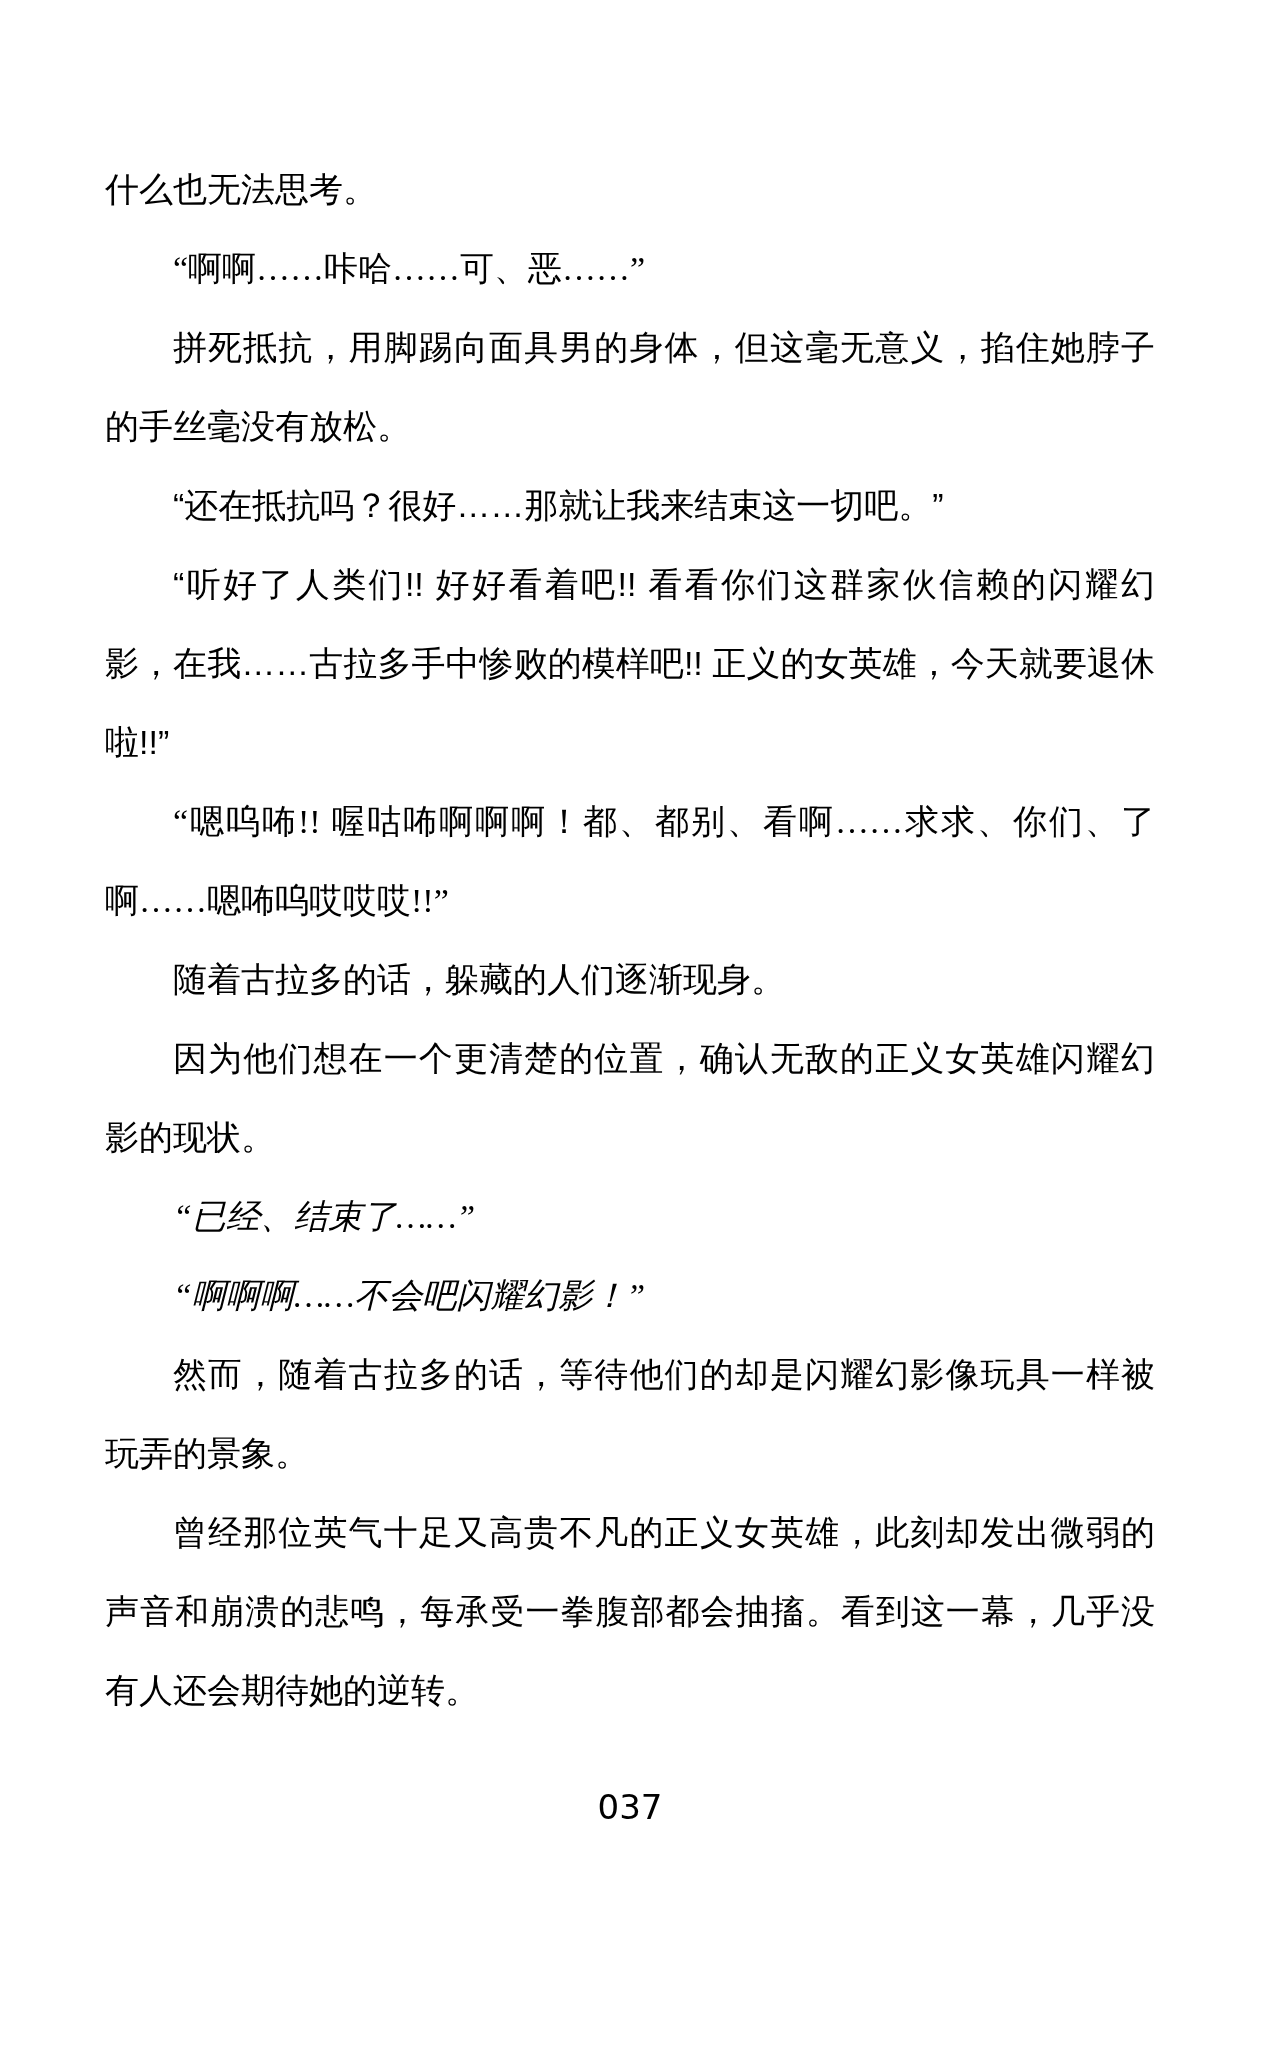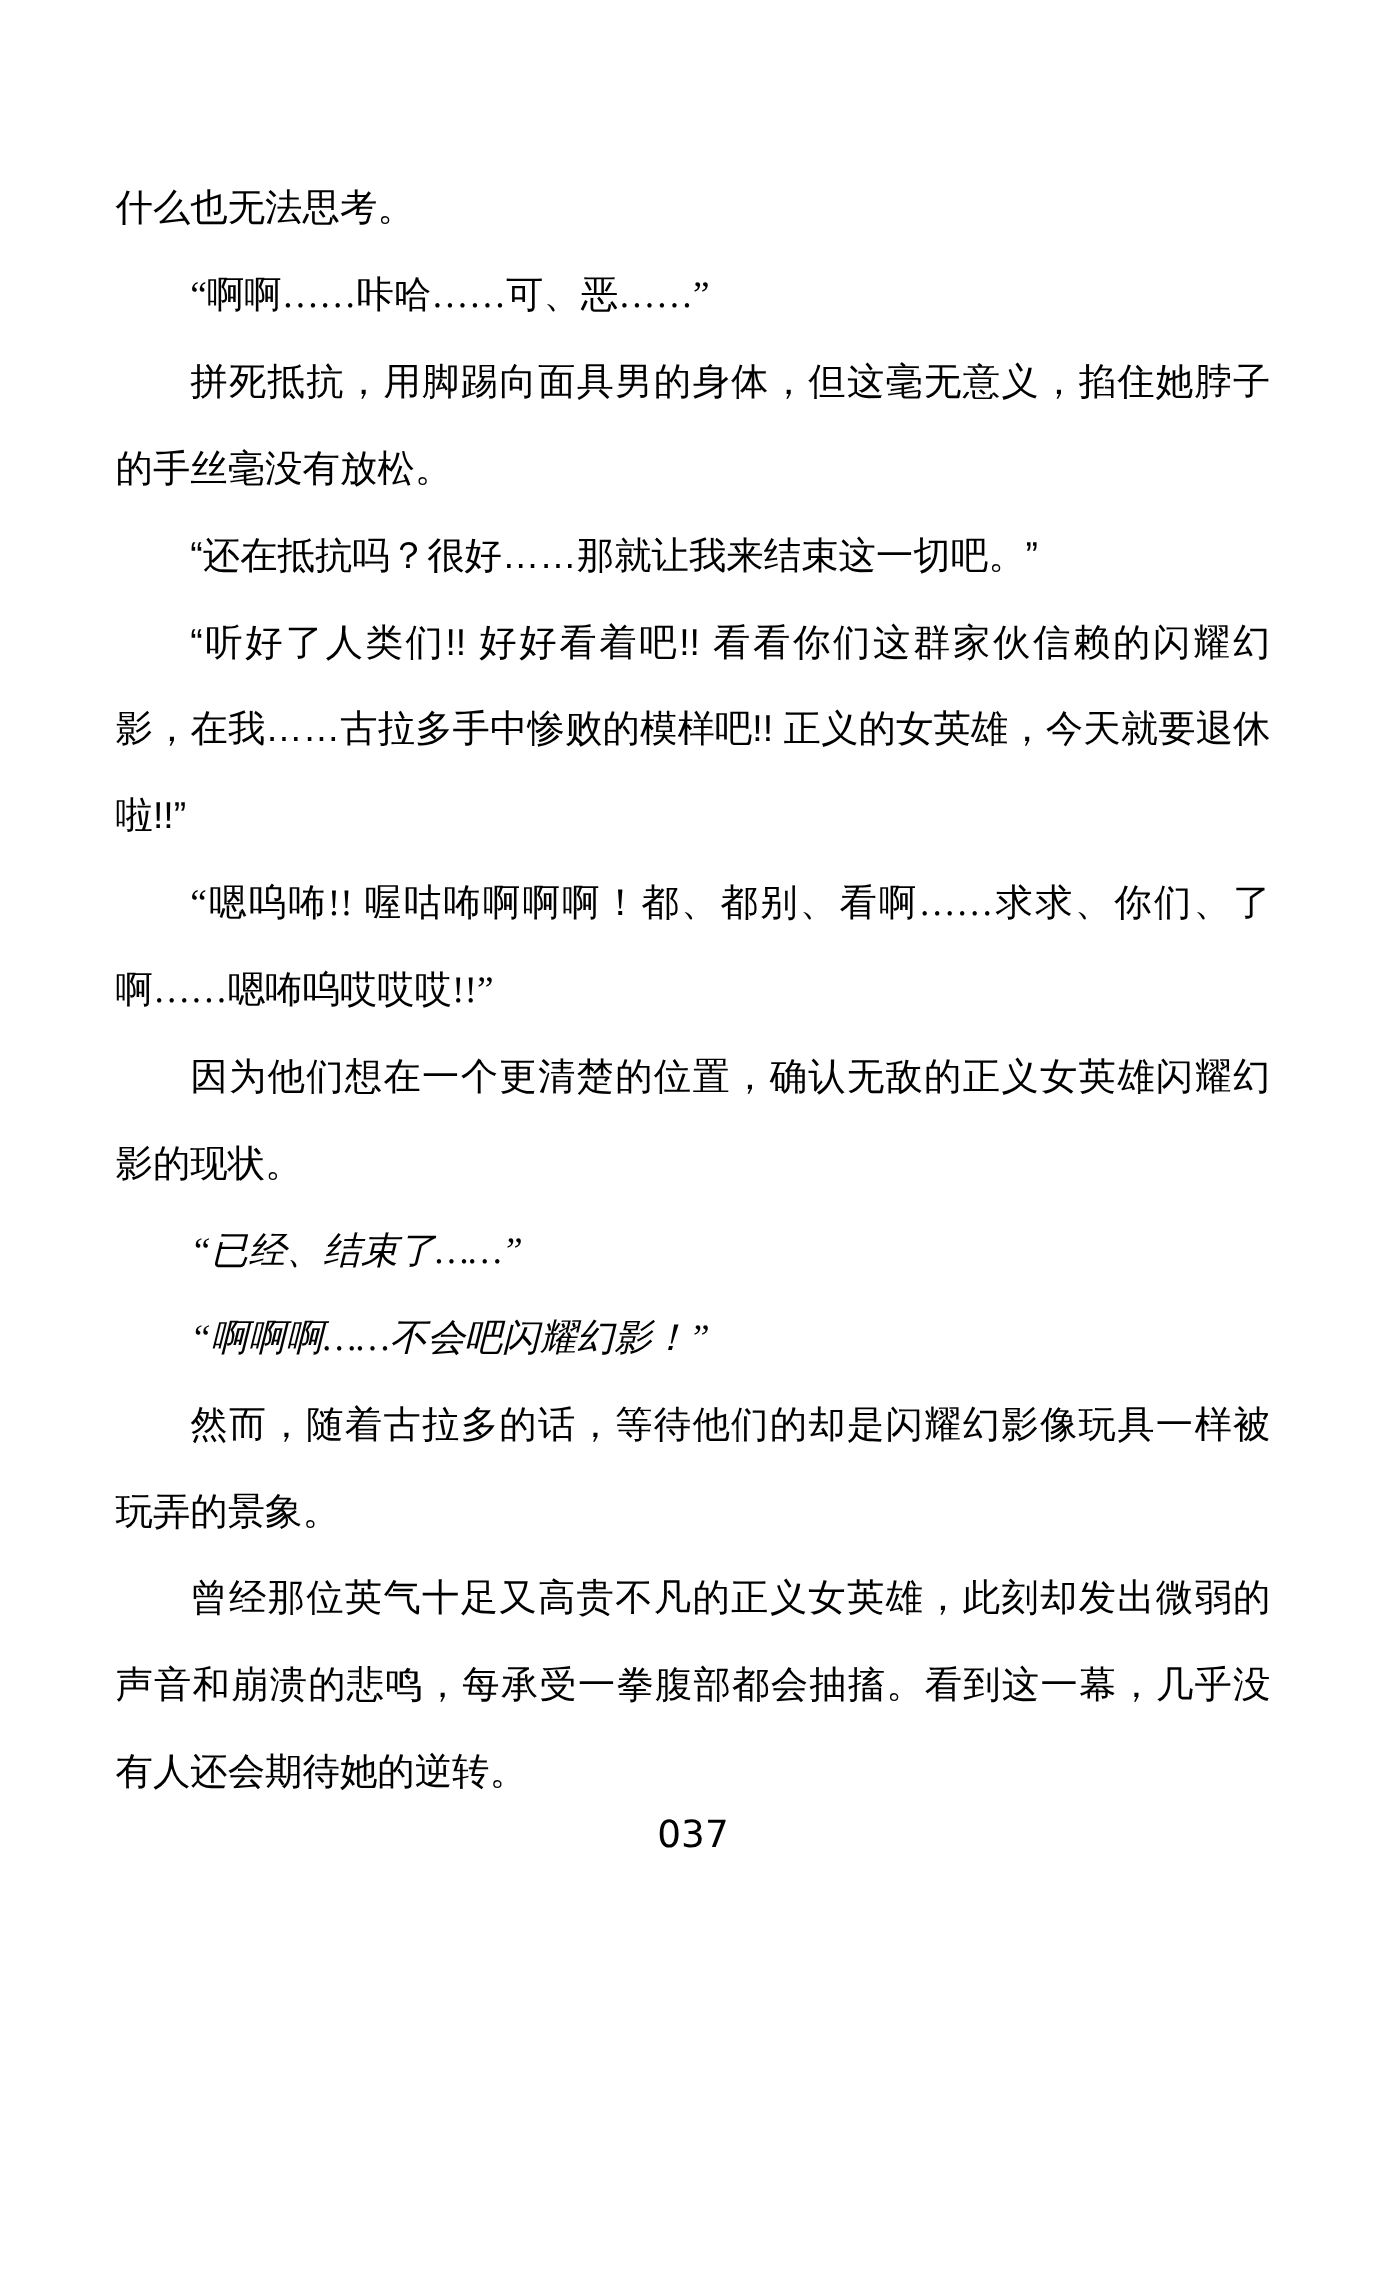--- a/index.html
+++ b/index.html
@@ -38,20 +38,21 @@
     text-indent: 2em;
   }
   p.body-par.bold {
     font-family: "Liberation Sans", "DejaVu Sans", sans-serif;
     font-weight: 400;
   }
   p.body-par.italic {
     font-style: italic;
   }
   .page-number {
+    margin-top: 60px;
     width: 1050px;
     text-align: center;
     font-family: "DejaVu Sans", "Liberation Sans", sans-serif;
     font-size: 34px;
     line-height: 34px;
     color: #000000;
   }
 </style>
 </head>
 <body>
@@ -65,20 +66,21 @@
 
     <p class="body-par indent">拼死抵抗，用脚踢向面具男的身体，但这毫无意义，掐住她脖子的手丝毫没有放松。</p>
 
     <p class="body-par indent bold">“还在抵抗吗？很好……那就让我来结束这一切吧。”</p>
 
 
     <p class="body-par indent bold">“听好了人类们!! 好好看着吧!! 看看你们这群家伙信赖的闪耀幻影，在我……古拉多手中惨败的模样吧!! 正义的女英雄，今天就要退休啦!!”</p>
 
     <p class="body-par indent">“嗯呜咘!! 喔咕咘啊啊啊！都、都别、看啊……求求、你们、了啊……嗯咘呜哎哎哎!!”</p>
 
+    <p class="body-par indent">随着古拉多的话，躲藏的人们逐渐现身。</p>
 
     <p class="body-par indent">因为他们想在一个更清楚的位置，确认无敌的正义女英雄闪耀幻影的现状。</p>
 
     <p class="body-par indent italic">“已经、结束了……”</p>
 
     <p class="body-par indent italic">“啊啊啊……不会吧闪耀幻影！”</p>
 
     <p class="body-par indent">然而，随着古拉多的话，等待他们的却是闪耀幻影像玩具一样被玩弄的景象。</p>
 
     <p class="body-par indent">曾经那位英气十足又高贵不凡的正义女英雄，此刻却发出微弱的声音和崩溃的悲鸣，每承受一拳腹部都会抽搐。看到这一幕，几乎没有人还会期待她的逆转。</p>

